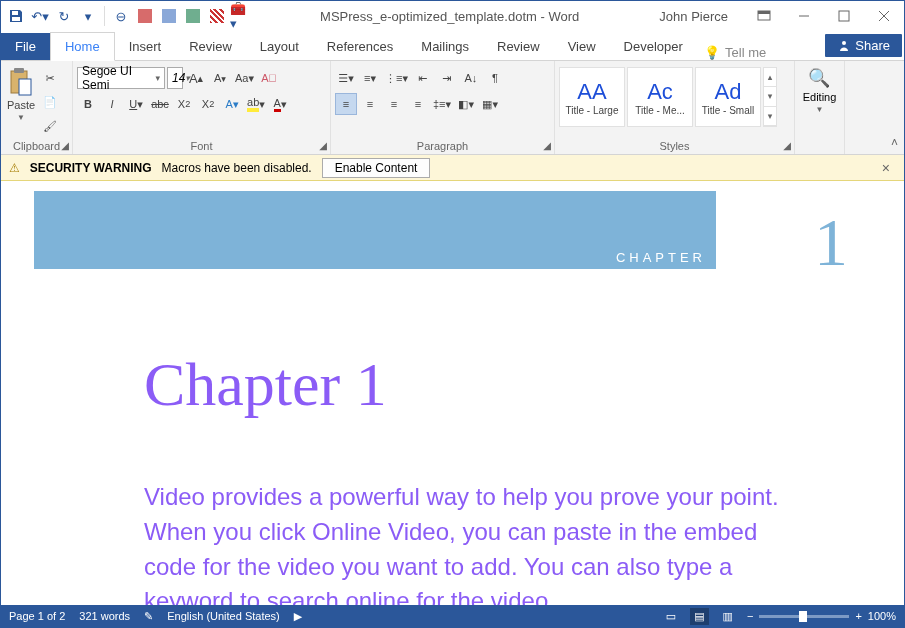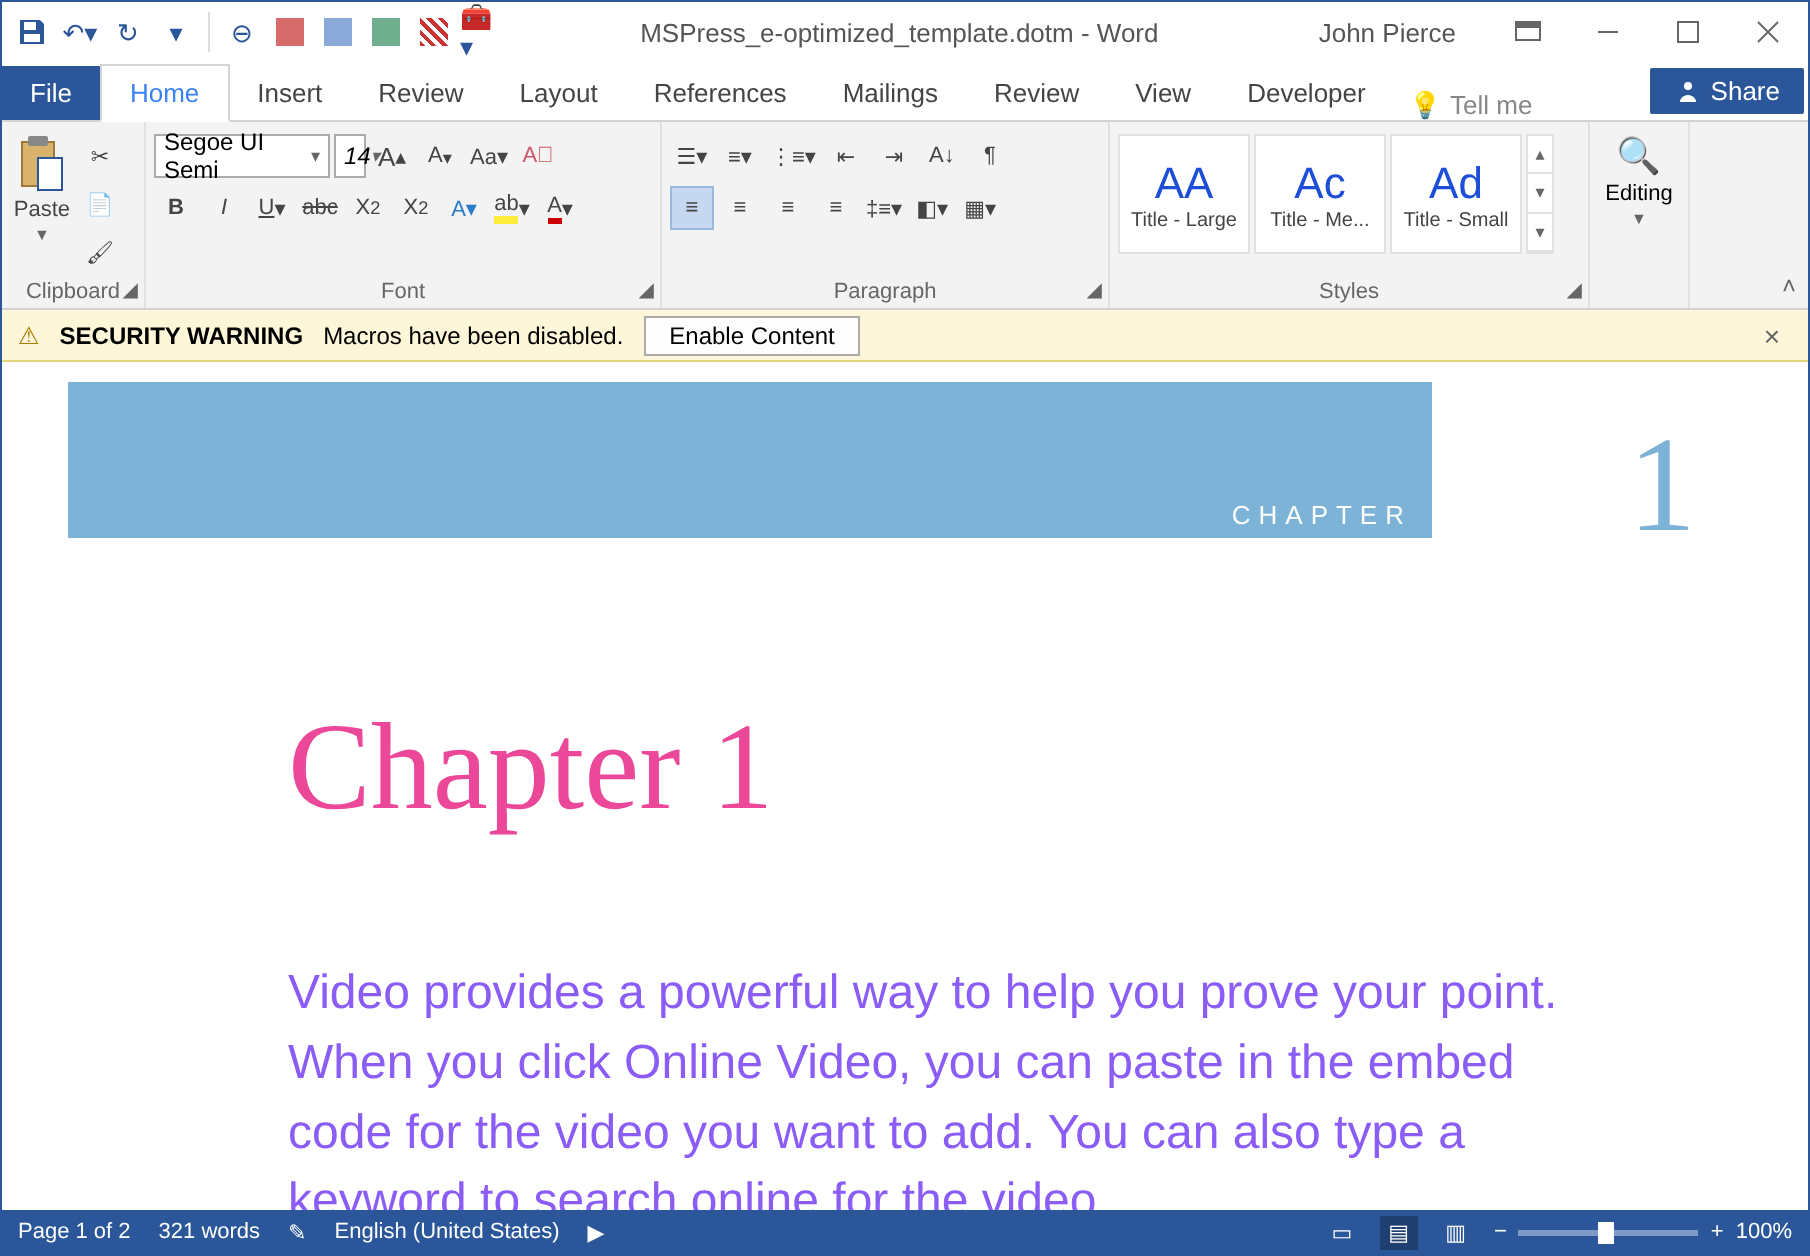--- a/index.html
+++ b/index.html
@@ -37,21 +37,21 @@
 .gallery-more div{flex:1; display:flex; align-items:center;justify-content:center; font-size:9px; color:#666; border-bottom:1px solid #e1e1e1;}
 .msgbar { height: 26px; background: #fdf6d8; border-bottom: 1px solid #e5d67a; display: flex; align-items: center; font-size: 12px; padding: 0 8px; gap: 10px; }
 .msgbar .icon { color: #a67c00; }
 .msgbar .btn { border: 1px solid #ababab; background: #fdfdfd; padding: 2px 12px; font-size: 12px; }
 .msgbar .close { margin-left: auto; color: #666; padding: 0 6px; font-size:14px;}
 .docarea { flex: 1; background: #fff; overflow: hidden; position: relative; }
 .page { position: absolute; left: 33px; top: 10px; width: 838px; background: #fff; }
 .chapband { height: 78px; background: #7eb3d8; position: relative; margin-bottom: 10px; }
 .chapband .chlabel { position: absolute; right: 10px; bottom: 4px; color: #fff; letter-spacing: 4px; font-size: 13px; text-align: center; }
 .chnum { position: absolute; right: 24px; top: 12px; font-size: 68px; color: #7eb3d8; font-weight: 300; font-family:"Segoe UI Light","Segoe UI";}
-.chtitle { font-size: 62px; color: #ec4899; font-weight: 300; padding: 70px 0 30px 110px; font-family:"Segoe UI Light","Segoe UI"; }
+.chtitle { font-size: 62px; color: #8b5cf6; font-weight: 300; padding: 70px 0 30px 110px; font-family:"Segoe UI Light","Segoe UI"; }
 .bodytext { font-size: 24px; color: #8b5cf6; padding: 30px 60px 0 110px; line-height: 1.45; }
 .statusbar { height: 22px; background: #2b579a; color: #fff; display: flex; align-items: center; font-size: 11px; padding: 0 8px; gap: 14px; }
 .statusbar .spacer { flex: 1; }
 .zoom { display: flex; align-items: center; gap: 6px; }
 .zoom .track { width: 90px; height: 3px; background: #7d9ac5; position: relative; }
 .zoom .thumb { position: absolute; left: 40px; top: -4px; width: 8px; height: 11px; background: #fff; }
 svg { display:block; }
 .ico { width:16px; height:16px; }
 .paste-big { width:32px; display:flex; flex-direction:column; align-items:center; font-size:11px; color:#444; gap:2px;}
 .sep { width:1px; height:20px; background:#ddd; margin:0 3px;}

